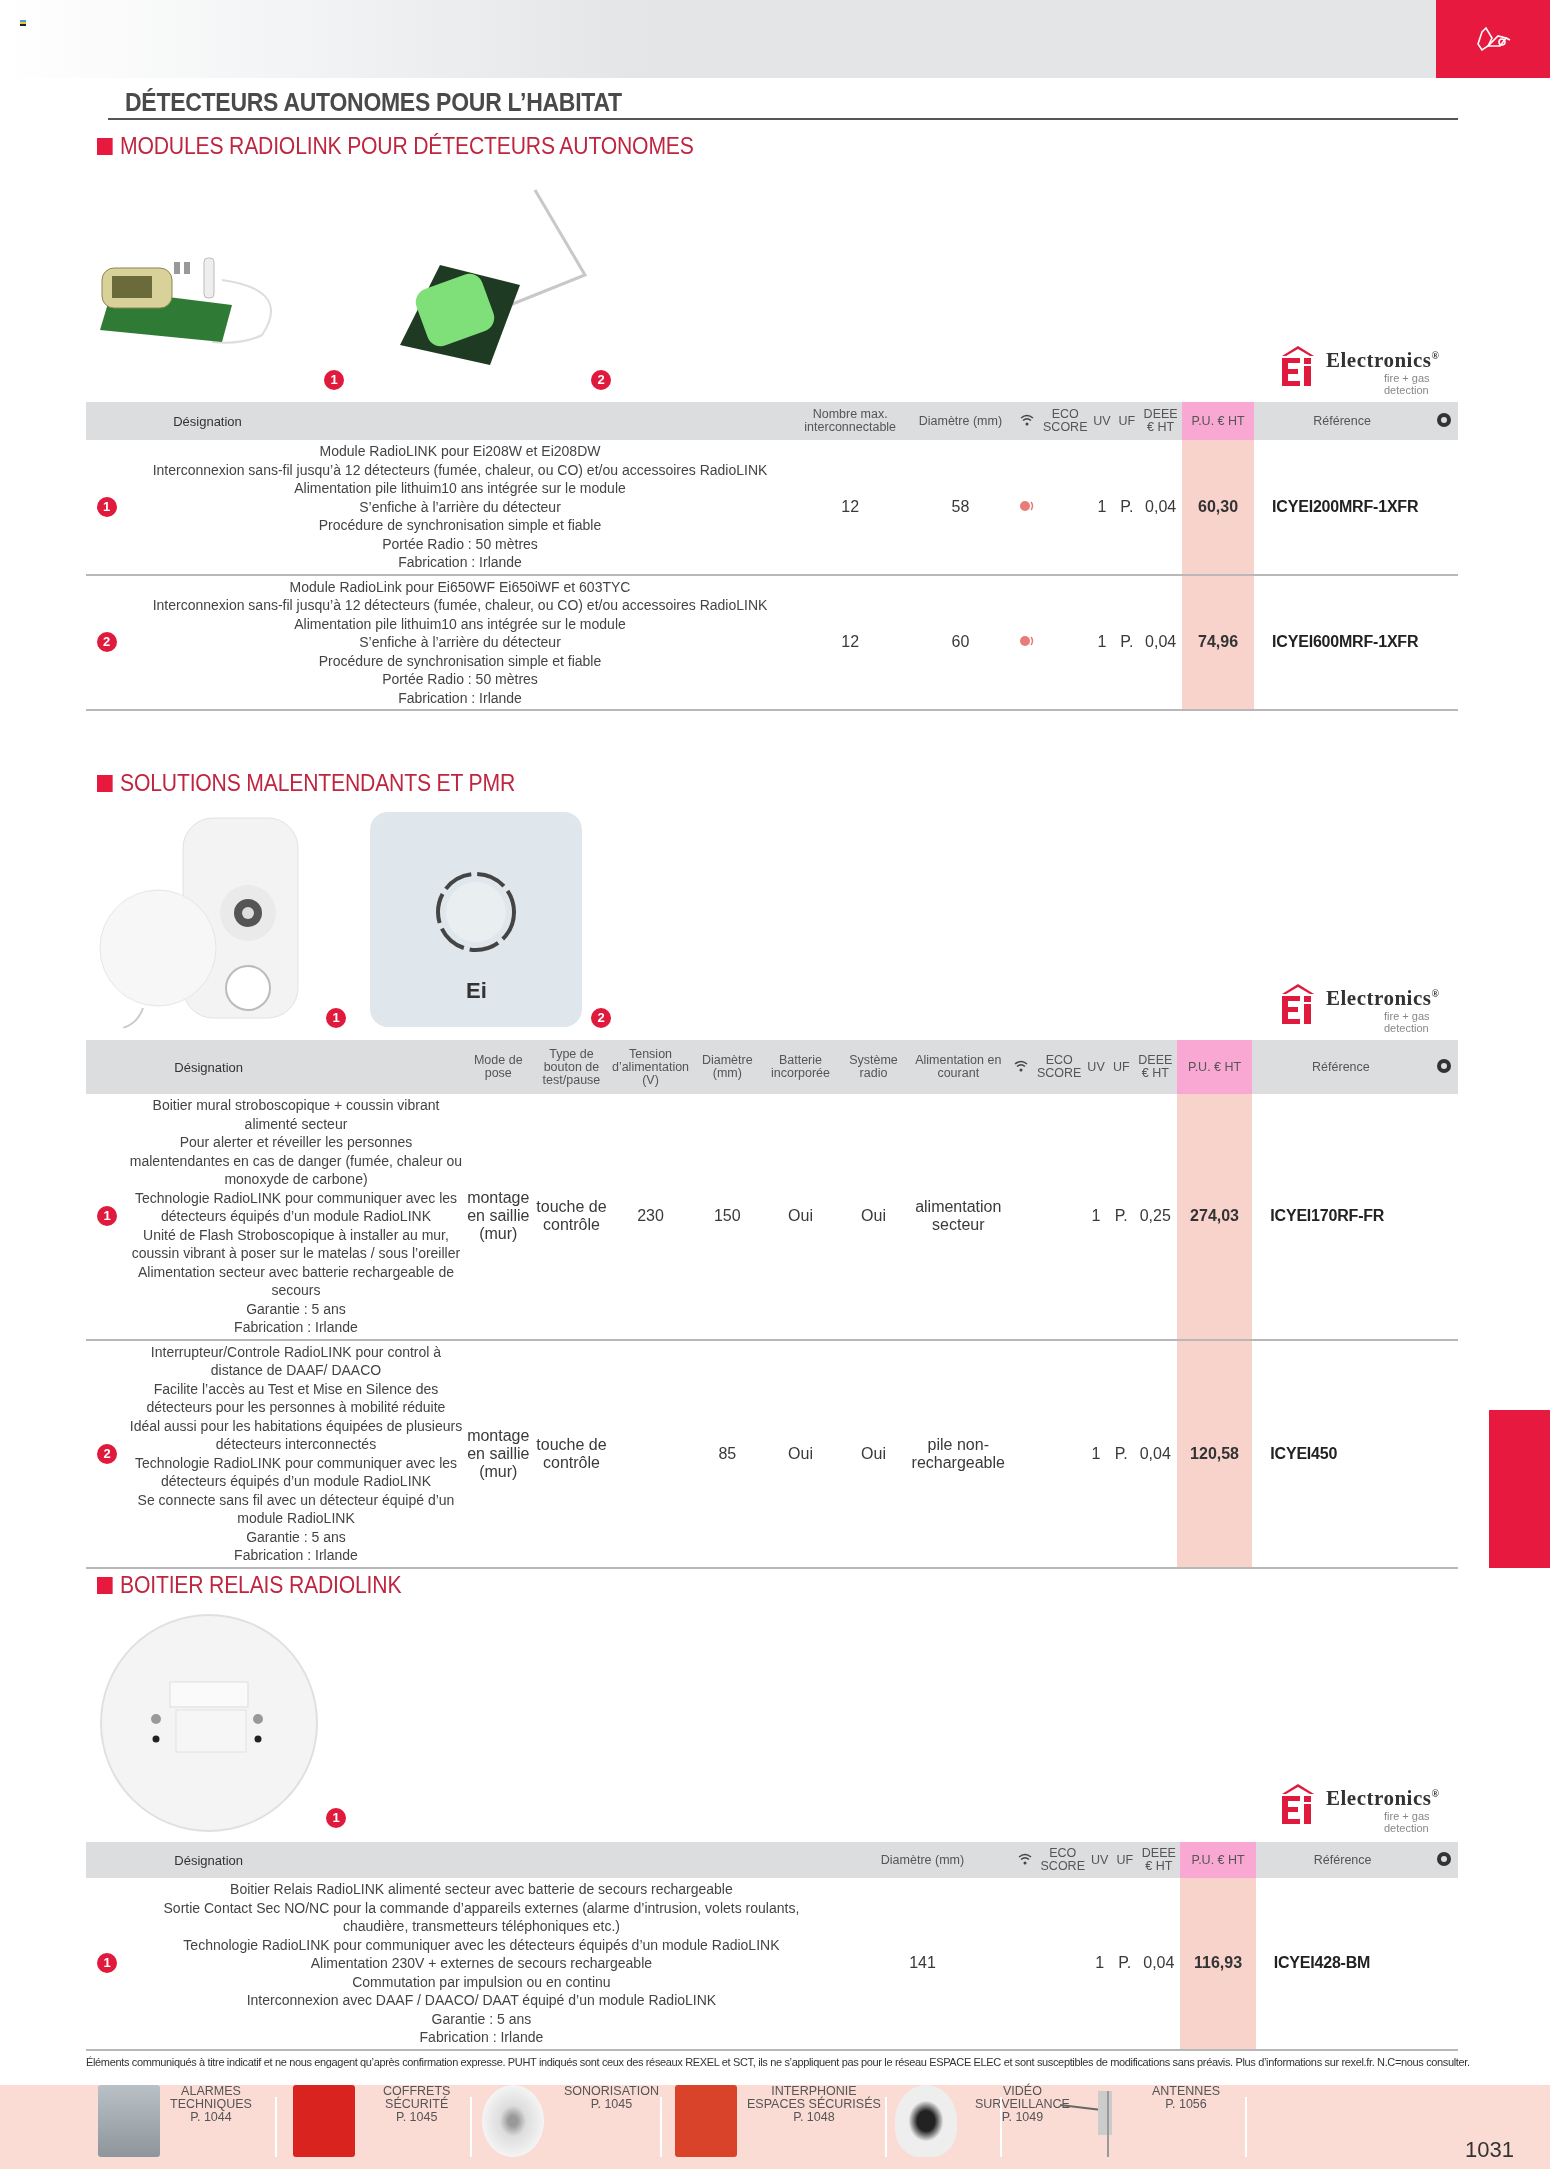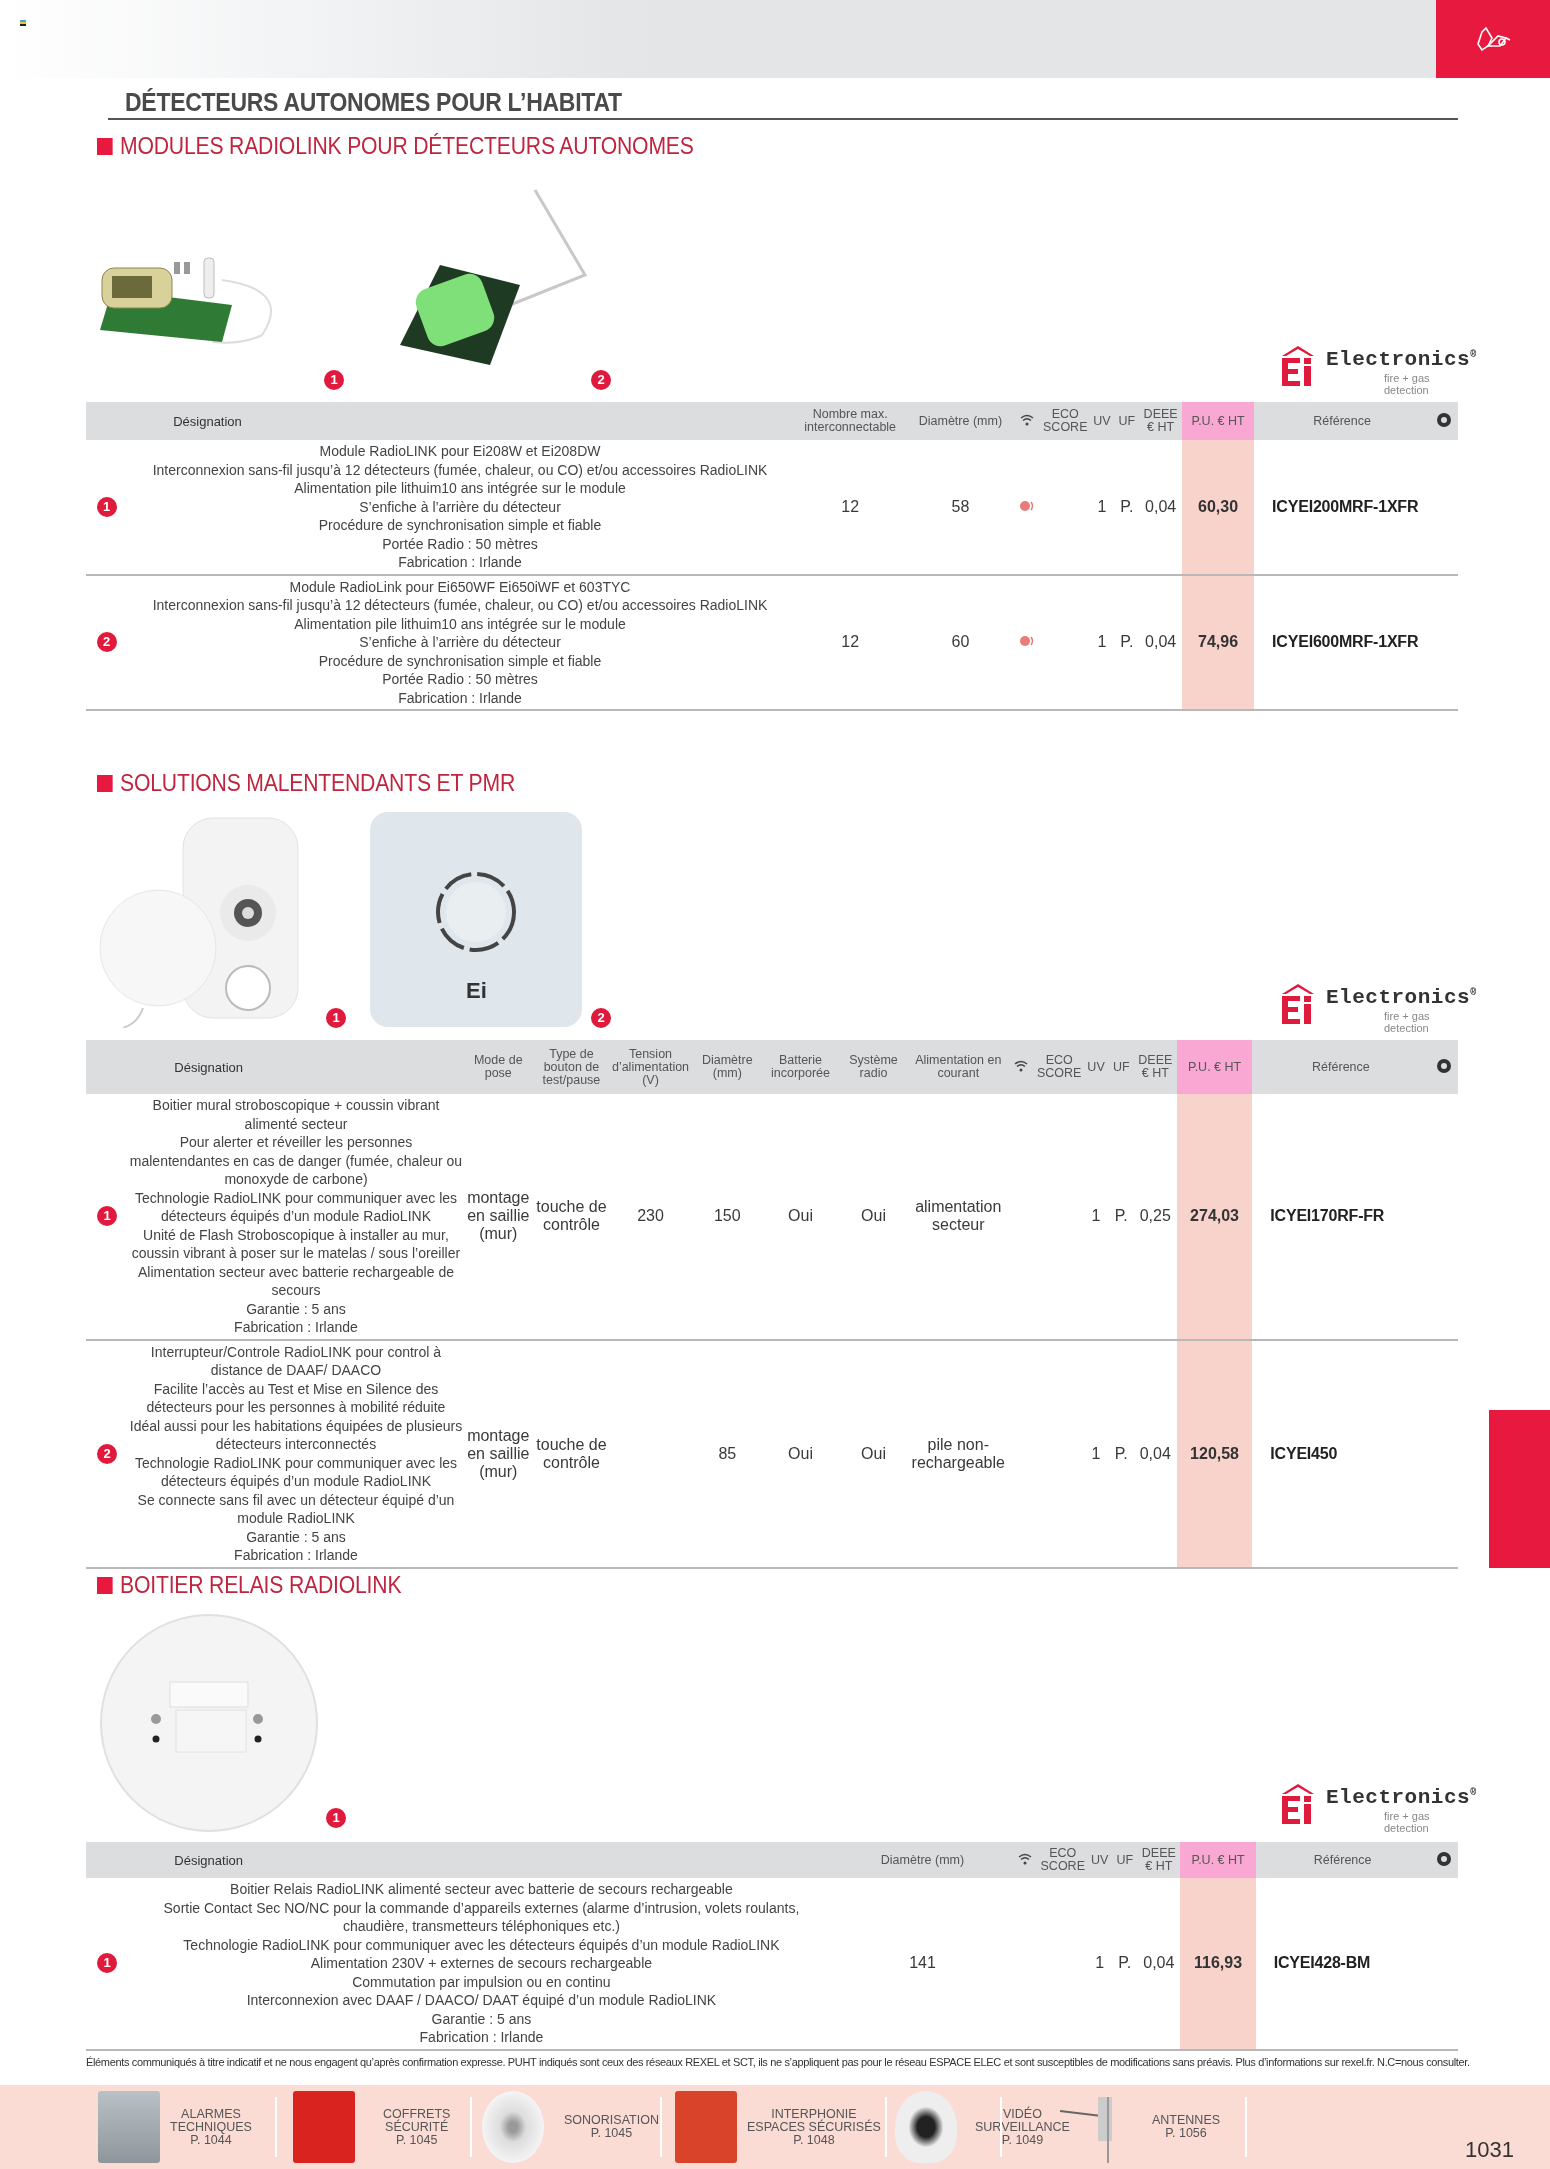--- a/index.html
+++ b/index.html
@@ -20,21 +20,21 @@
   .section-title { position: absolute; left: 97px; font-family: "Liberation Sans", sans-serif; font-size: 23px; color: #c0253f;
     display: flex; align-items: center; transform: scaleX(0.92); transform-origin: left; letter-spacing: -0.2px; }
   .section-title .sq { width: 17px; height: 17px; background: #e8193f; margin-right: 8px; }
 
   .photo { position: absolute; }
   .badge { position: absolute; width: 20px; height: 20px; border-radius: 50%; background: #e01a3c; color: #fff;
     font-family: "Liberation Sans", sans-serif; font-size: 13px; font-weight: bold; text-align: center; line-height: 20px; }
 
   .brand { position: absolute; width: 190px; height: 50px; }
   .brand .ei { position: absolute; left: 0; top: 2px; width: 36px; height: 44px; }
-  .brand .name { position: absolute; left: 46px; top: 6px; font-family: Liberation Mono, monospace; font-size: 21px; color: #333; font-weight: bold; letter-spacing: 0.5px; }
+  .brand .name { position: absolute; left: 46px; top: 6px; font-family: Liberation Serif, serif; font-size: 21px; color: #333; font-weight: bold; letter-spacing: 0.5px; }
   .brand .reg { font-size: 10px; vertical-align: super; }
   .brand .tag { position: absolute; left: 56px; top: 30px; font-family: "Liberation Sans", sans-serif; font-size: 11px; color: #888; margin-left: 48px; }
 
   table.cat { position: absolute; left: 86px; width: 1372px; border-collapse: collapse; font-size: 14px; }
   table.cat thead tr { background: #dcdddf; }
   table.cat th { font-weight: normal; color: #555; font-size: 12.5px; line-height: 13px; padding: 4px 2px; text-align: center; vertical-align: middle; }
   table.cat th.desig { text-align: left; padding-left: 46px; color: #333; font-size: 13px; }
   table.cat td { vertical-align: middle; text-align: center; color: #3a3a3a; font-size: 16px; padding: 0 2px; }
   table.cat tbody tr { border-bottom: 2px solid #b8b8b8; }
   table.cat td.num { position: relative; width: 46px; }
@@ -45,21 +45,21 @@
   table.cat td.price { background: #f8d3cc; font-weight: bold; color: #333; font-size: 16px; }
   table.cat th.pricehead { background: #f9a8d4; text-align: center; }
   table.cat td.ref { font-weight: bold; color: #222; font-size: 16px; text-align: left; padding-left: 18px; letter-spacing: -0.2px; }
   .eco { display: inline-block; width: 16px; height: 12px; }
 
   .side-tab { position: absolute; left: 1489px; top: 1410px; width: 61px; height: 158px; background: #e8193f; }
 
   .disclaimer { position: absolute; left: 86px; top: 2056px; width: 1196px; font-size: 11px; color: #333; white-space: nowrap; letter-spacing: -0.35px; }
 
   .footer { position: absolute; left: 0; top: 2085px; width: 1550px; height: 84px; background: #fadcd5; }
-  .fitem { position: absolute; top: 0; height: 84px; display: flex; align-items: center; }
+  .fitem { position: absolute; top: 0; height: 84px; display: flex; align-items: flex-start; }
   .fthumb { width: 62px; height: 72px; border-radius: 3px; }
   .flabel { font-size: 12.5px; line-height: 13px; color: #555; text-align: center; margin-left: 10px; }
   .fsep { position: absolute; top: 12px; width: 2px; height: 60px; background: #fff; }
   .pagenum { position: absolute; left: 1465px; top: 2137px; font-size: 22px; color: #333; }
 </style>
 </head>
 <body>
 
 <div class="topband"></div>
 <div class="printmark">

